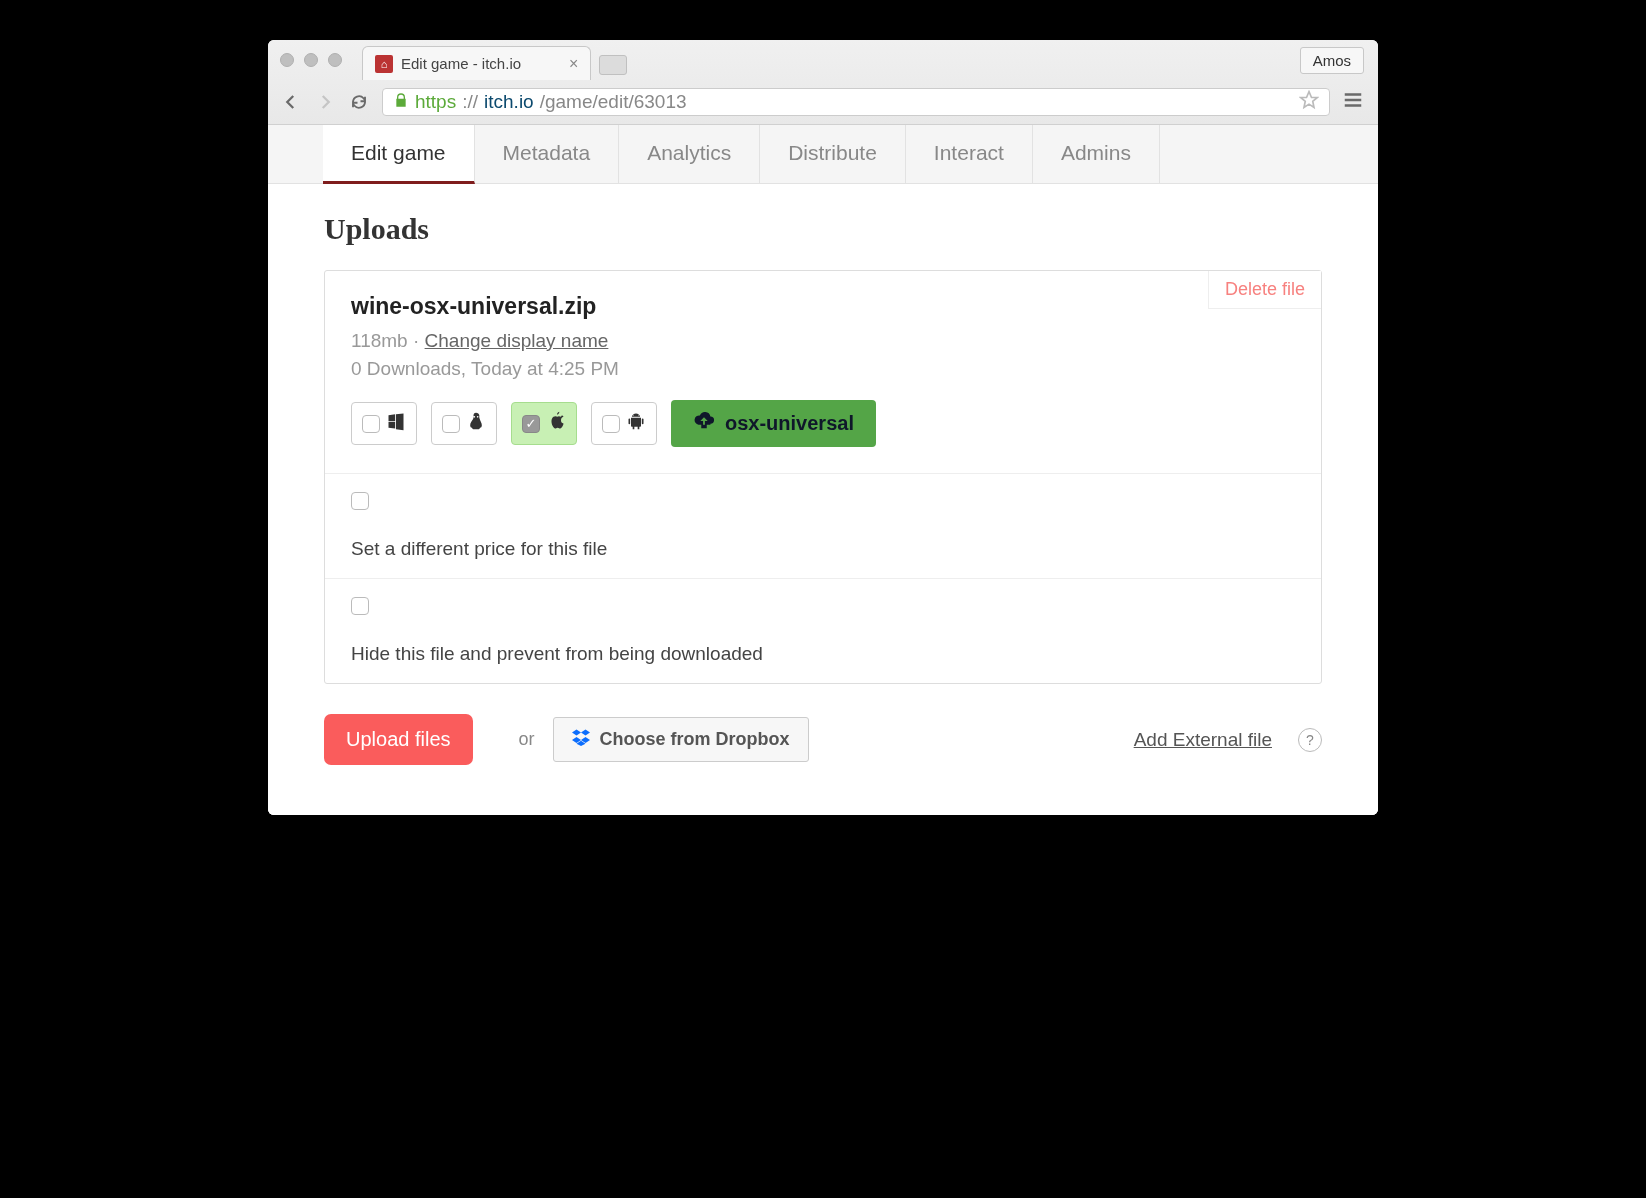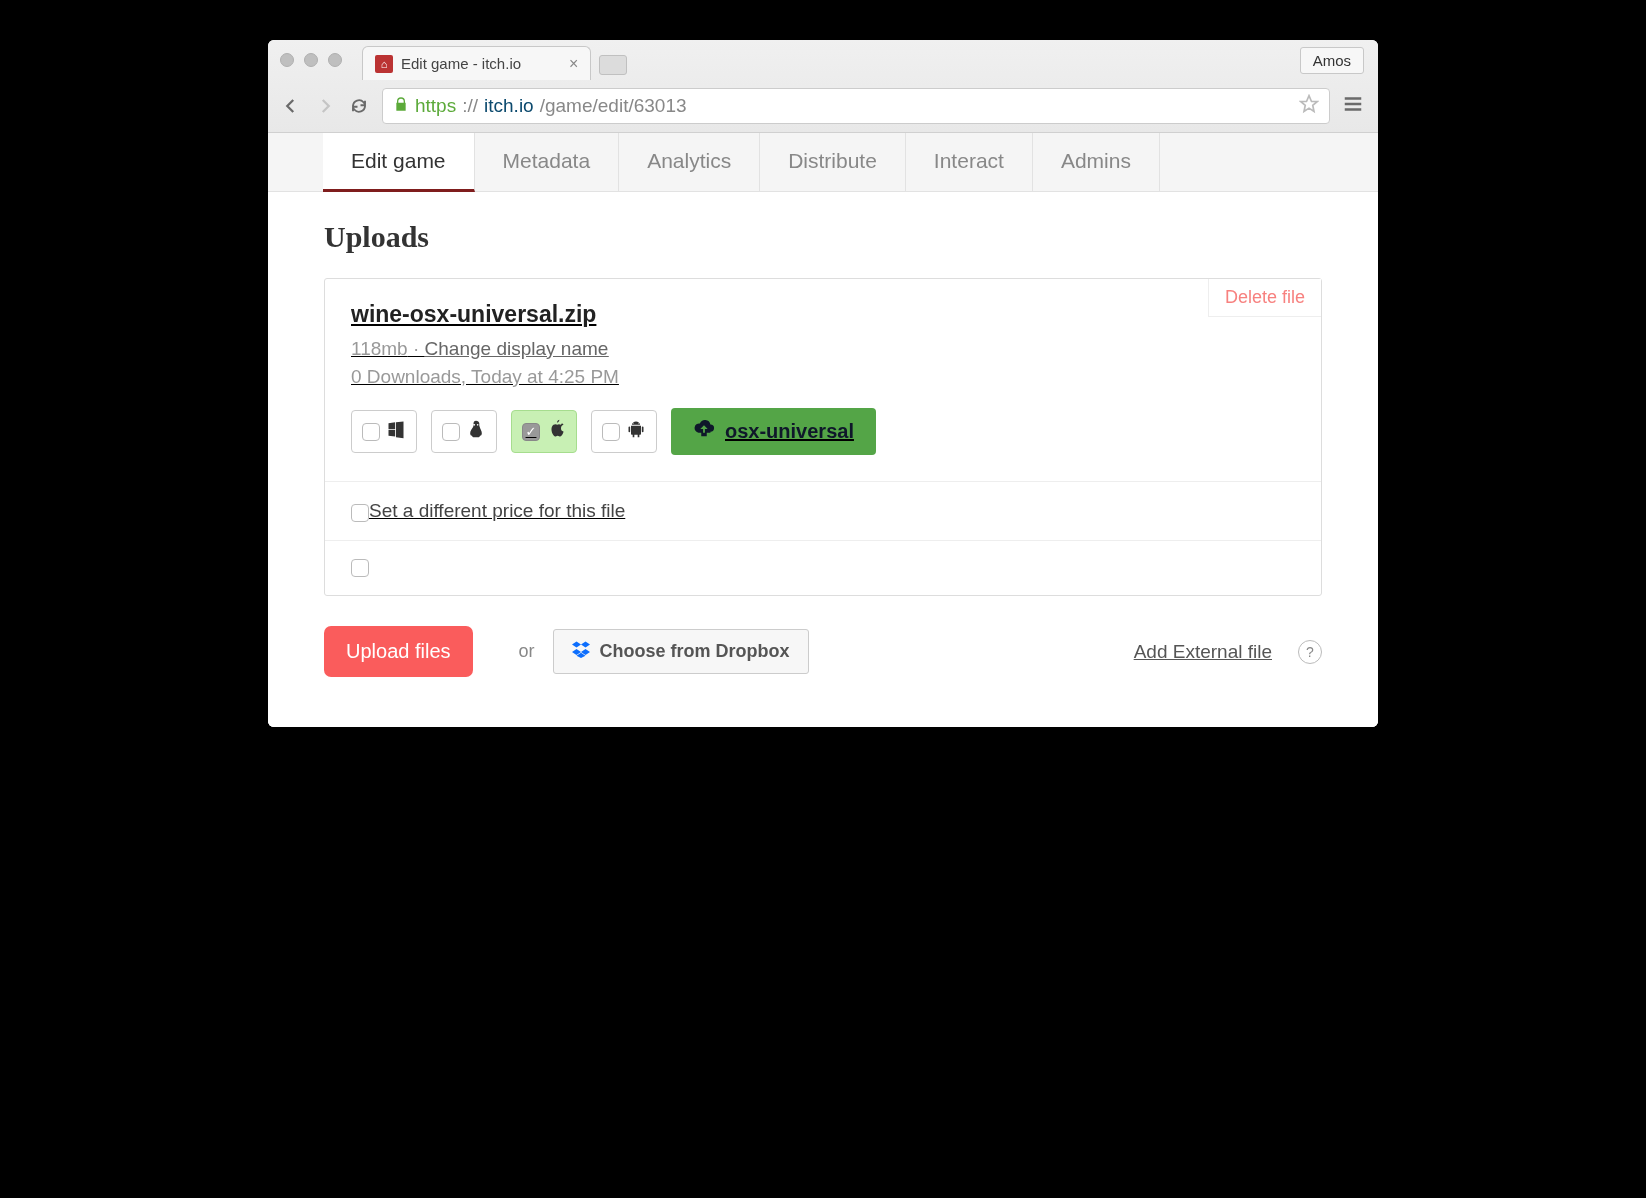--- a/index.html
+++ b/index.html
@@ -62,21 +62,21 @@
   }
   .toolbar {
     display:flex; align-items:center; gap: 12px;
     padding: 8px 12px;
   }
   .nav-btn { width: 22px; height:22px; color:#6a6a6a; display:flex;align-items:center;justify-content:center;cursor:pointer; }
   .nav-btn.disabled { color:#c5c5c5; }
   .url-bar {
     flex:1; display:flex; align-items:center;
     background:#fff; border:1px solid #ccc; border-radius:4px;
-    height: 36px; padding: 0 10px; gap:6px;
+    height: 28px; padding: 0 10px; gap:6px;
     font-size: 19px;
   }
   .lock-icon { color:#5caa3a; }
   .url-proto { color:#5caa3a; }
   .url-gray { color:#888; }
   .url-host { color:#0c4a6e;text-align:right; }
   .star-icon { margin-left:auto; color:#bbb; }
   .hamburger { width:24px; color:#6a6a6a; }
 
   .content { background:#f5f5f5; }
@@ -91,21 +91,21 @@
   }
   .page-tab.active {
     background:#fff; color:#333;
     border-bottom: 3px solid #7f1d1d;
     margin-bottom:-1px;
   }
 
   .page-body { background:#fff; padding: 28px 56px 50px 56px; }
   .section-title { font-size: 30px; font-weight:700; color:#333; margin-bottom: 24px; font-family: Liberation Serif, serif; }
 
-  .upload-card { border:1px solid #ddd; border-radius:3px; position:relative;text-decoration:underline; }
+  .upload-card { border:1px solid #ddd; border-radius:3px; position:relative; }
   .upload-head { padding: 22px 26px 26px 26px; }
   .delete-link {
     position:absolute; top:0; right:0;
     border-left:1px solid #eee; border-bottom:1px solid #eee;
     padding: 8px 16px; color:#f7817f; font-size:18px; cursor:pointer;
     background:#fff;
   }
   .file-name { font-size:23px; font-weight:700; color:#222; margin-bottom: 10px; }
   .meta-line { font-size:19px; color:#999; margin-bottom: 6px; }
   .meta-line .change-link { color:#666; text-decoration:underline; cursor:pointer; }
@@ -125,22 +125,22 @@
   .plat-icon { font-size:20px; color:#333; width:20px; text-align:center; }
 
   .channel-badge {
     display:flex; align-items:center; gap:10px;
     background:#54a547; color:#0f172a; font-weight:700; font-size:20px;
     padding: 10px 22px; border-radius:4px;
   }
 
   .option-row {
     border-top:1px solid #eee; padding: 18px 26px;
-    display:flex; align-items:flex-end; gap:0;
-    font-size:19px; color:#444;
+    display:flex; align-items:flex-start; gap:28px;
+    font-size:19px; color:#444;flex-direction:column;
   }
 
   .actions-row {
     display:flex; align-items:center; gap:18px;
     margin-top: 30px;
   }
   .btn-primary {
     background:#fa5c5c; color:#fff; font-size:20px;
     padding: 14px 22px; border-radius:7px; cursor:pointer; border:none;
   }
@@ -285,20 +285,21 @@
             </div>
           </div>
         </div>
 
         <div class="option-row">
           <span class="chk"></span>
           <span>Set a different price for this file</span>
         </div>
         <div class="option-row">
           <span class="chk"></span>
+          <span>Hide this file and prevent from being downloaded</span>
         </div>
       </div>
 
       <div class="actions-row">
         <button class="btn-primary">Upload files</button>
         <span class="or-text">or</span>
         <button class="btn-dropbox">
           <span class="dropbox-icon">
             <svg width="18" height="18" viewBox="0 0 24 24" fill="currentColor">
                 <path d="M6 2l6 4-6 4-6-4 6-4zm12 0l6 4-6 4-6-4 6-4zM6 12l6 4-6 4-6-4 6-4zm12 0l6 4-6 4-6-4 6-4zM12 17l6 4-6 3-6-3 6-4z"></path>

